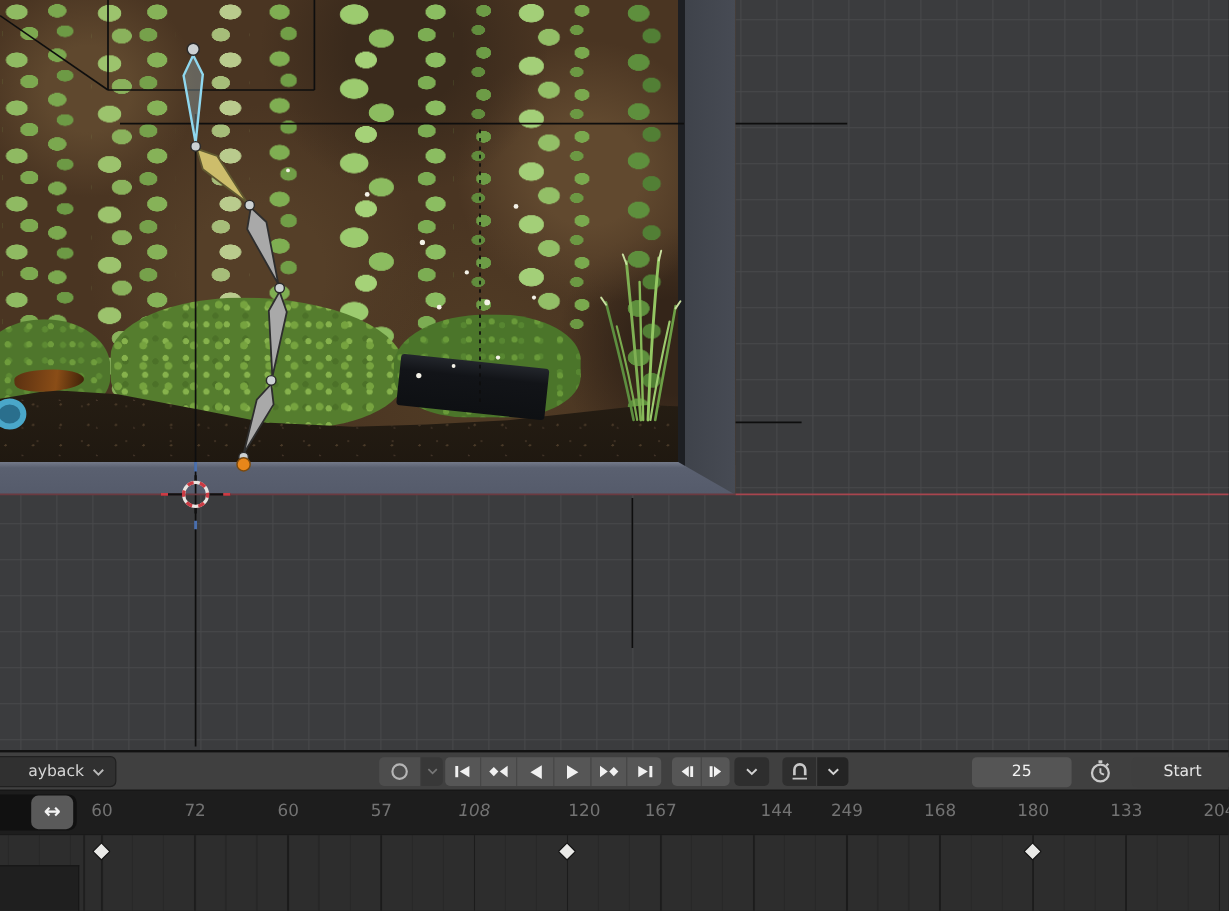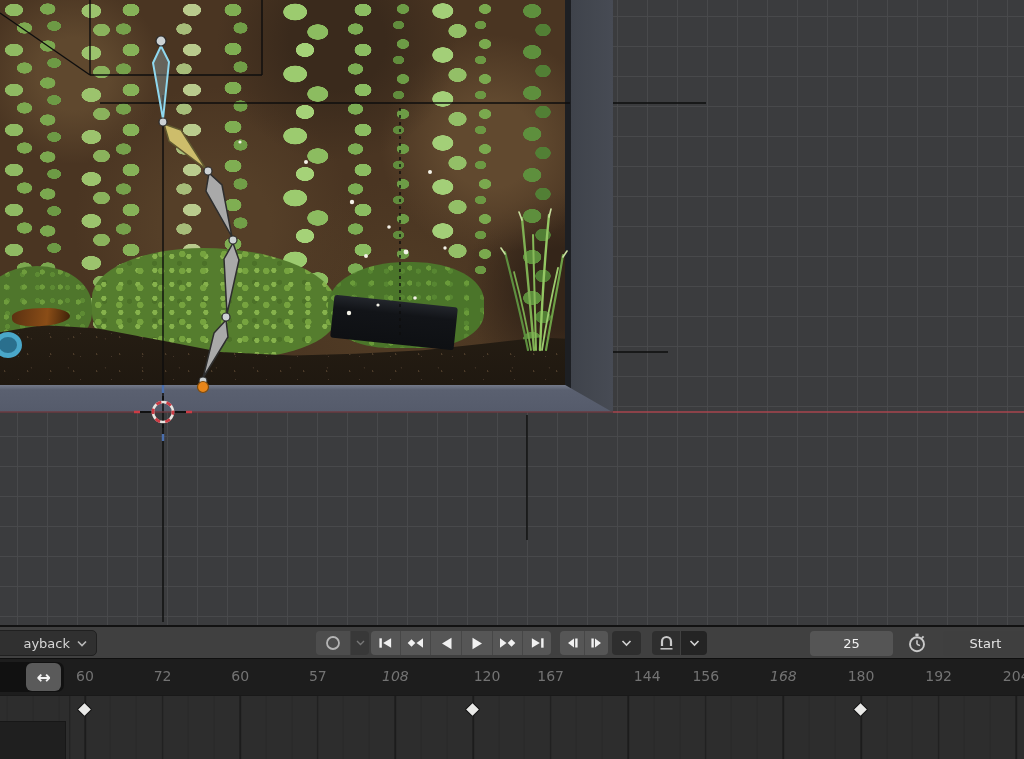--- a/index.html
+++ b/index.html
@@ -288,24 +288,24 @@
     <div id="zoom-handle" class="abs">↔</div>
     <div id="ruler-labels">
         <span class="rlabel" style="left: 85px;">60</span>
         <span class="rlabel" style="left: 162.6px;">72</span>
         <span class="rlabel" style="left: 240.2px;">60</span>
         <span class="rlabel" style="left: 317.8px;">57</span>
         <span class="rlabel" style="left: 395.4px; font-style: italic;">108</span>
         <span class="rlabel" style="left: 487px;">120</span>
         <span class="rlabel" style="left: 550.6px;">167</span>
         <span class="rlabel" style="left: 628.2px; margin-left: 19px;">144</span>
-        <span class="rlabel" style="left: 705.8px;">156</span>
-        <span class="rlabel" style="left: 783.4px; font-style: italic;">168</span>
+        <span class="rlabel" style="left: 705.8px;">249</span>
+        <span class="rlabel" style="left: 783.4px;">168</span>
         <span class="rlabel" style="left: 861px;">180</span>
-        <span class="rlabel" style="left: 938.6px;">192</span>
+        <span class="rlabel" style="left: 938.6px;">133</span>
         <span class="rlabel" style="left: 1016.2px;">204</span>
       </div>
   </div>
 
   <div id="keys" class="abs">
     <div id="kf-container">
         <div class="kf" style="left: 78.5px; top: 7.5px;"></div>
         <div class="kf" style="left: 466.502px; top: 7.5px;"></div>
         <div class="kf" style="left: 854.504px; top: 7.5px;"></div>
       </div>

